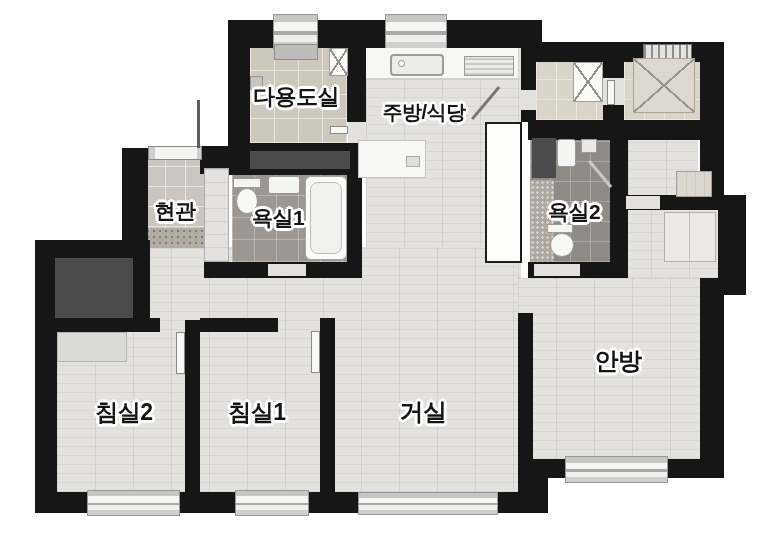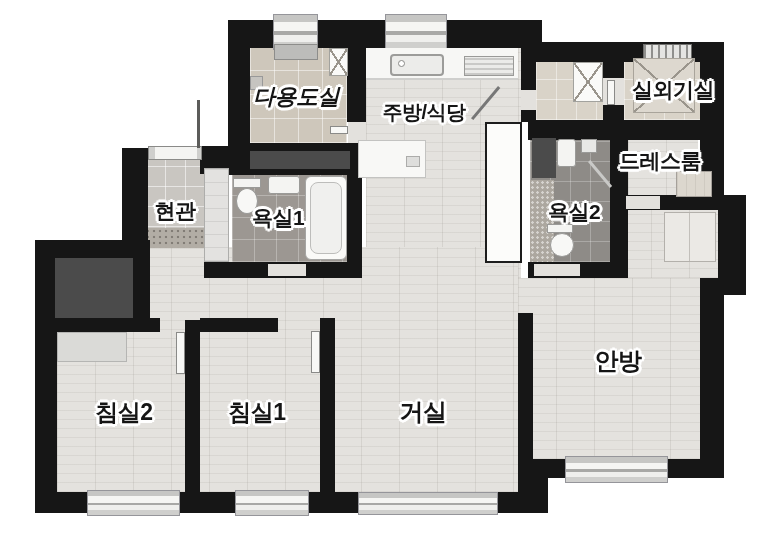--- a/index.html
+++ b/index.html
@@ -149,24 +149,22 @@
   <div style="left:588px;top:162px;width:3px;height:34px;background:#c9c9c7;transform:rotate(-40deg);transform-origin:top left;"></div>
   <div style="left:547px;top:224px;width:26px;height:9px;background:#f4f4f2;border:1px solid #9a9a98;"></div>
   <div style="left:550px;top:233px;width:24px;height:24px;background:#f8f8f6;border:1px solid #9a9a98;border-radius:50%;"></div>
 
   <div style="left:204px;top:168px;width:25px;height:94px;background:repeating-linear-gradient(0deg,#d2d1cf 0 1px,#e3e2e0 1px 13px);border:1px solid #adadab;"></div>
   <div style="left:57px;top:332px;width:70px;height:30px;background:#dadad7;border:1px solid #b5b5b3;"></div>
   <div style="left:676px;top:171px;width:36px;height:26px;background:repeating-linear-gradient(90deg,#cfcac1 0 1px,#dcd7ce 1px 9px);border:1px solid #a5a09a;"></div>
   <div style="left:664px;top:212px;width:52px;height:50px;background:#ebe9e5;border:1px solid #b3b0ab;"></div>
   <div style="left:689px;top:213px;width:1px;height:48px;background:#c2bfba;"></div>
 
-  <div class="lbl" style="left:296px;top:97px;font-size:22px;font-style:italic;">다용도실</div>
+  <div class="lbl" style="left:296px;top:97px;font-size:22px;">다용도실</div>
   <div class="lbl" style="left:424px;top:112px;font-size:20px;">주방/식당</div>
-  <div class="lbl" style="left:673px;top:90px;font-size:21px;">실외기실</div>
-  <div class="lbl" style="left:660px;top:161px;font-size:21px;">드레스룸</div>
   <div class="lbl" style="left:175px;top:211px;font-size:21px;">현관</div>
   <div class="lbl" style="left:278px;top:218px;font-size:21px;">욕실1</div>
   <div class="lbl" style="left:574px;top:212px;font-size:21px;">욕실2</div>
   <div class="lbl" style="left:124px;top:412px;font-size:23px;">침실2</div>
   <div class="lbl" style="left:257px;top:412px;font-size:23px;">침실1</div>
   <div class="lbl" style="left:423px;top:412px;font-size:24px;">거실</div>
   <div class="lbl" style="left:618px;top:361px;font-size:24px;">안방</div>
 
 </div>
 

